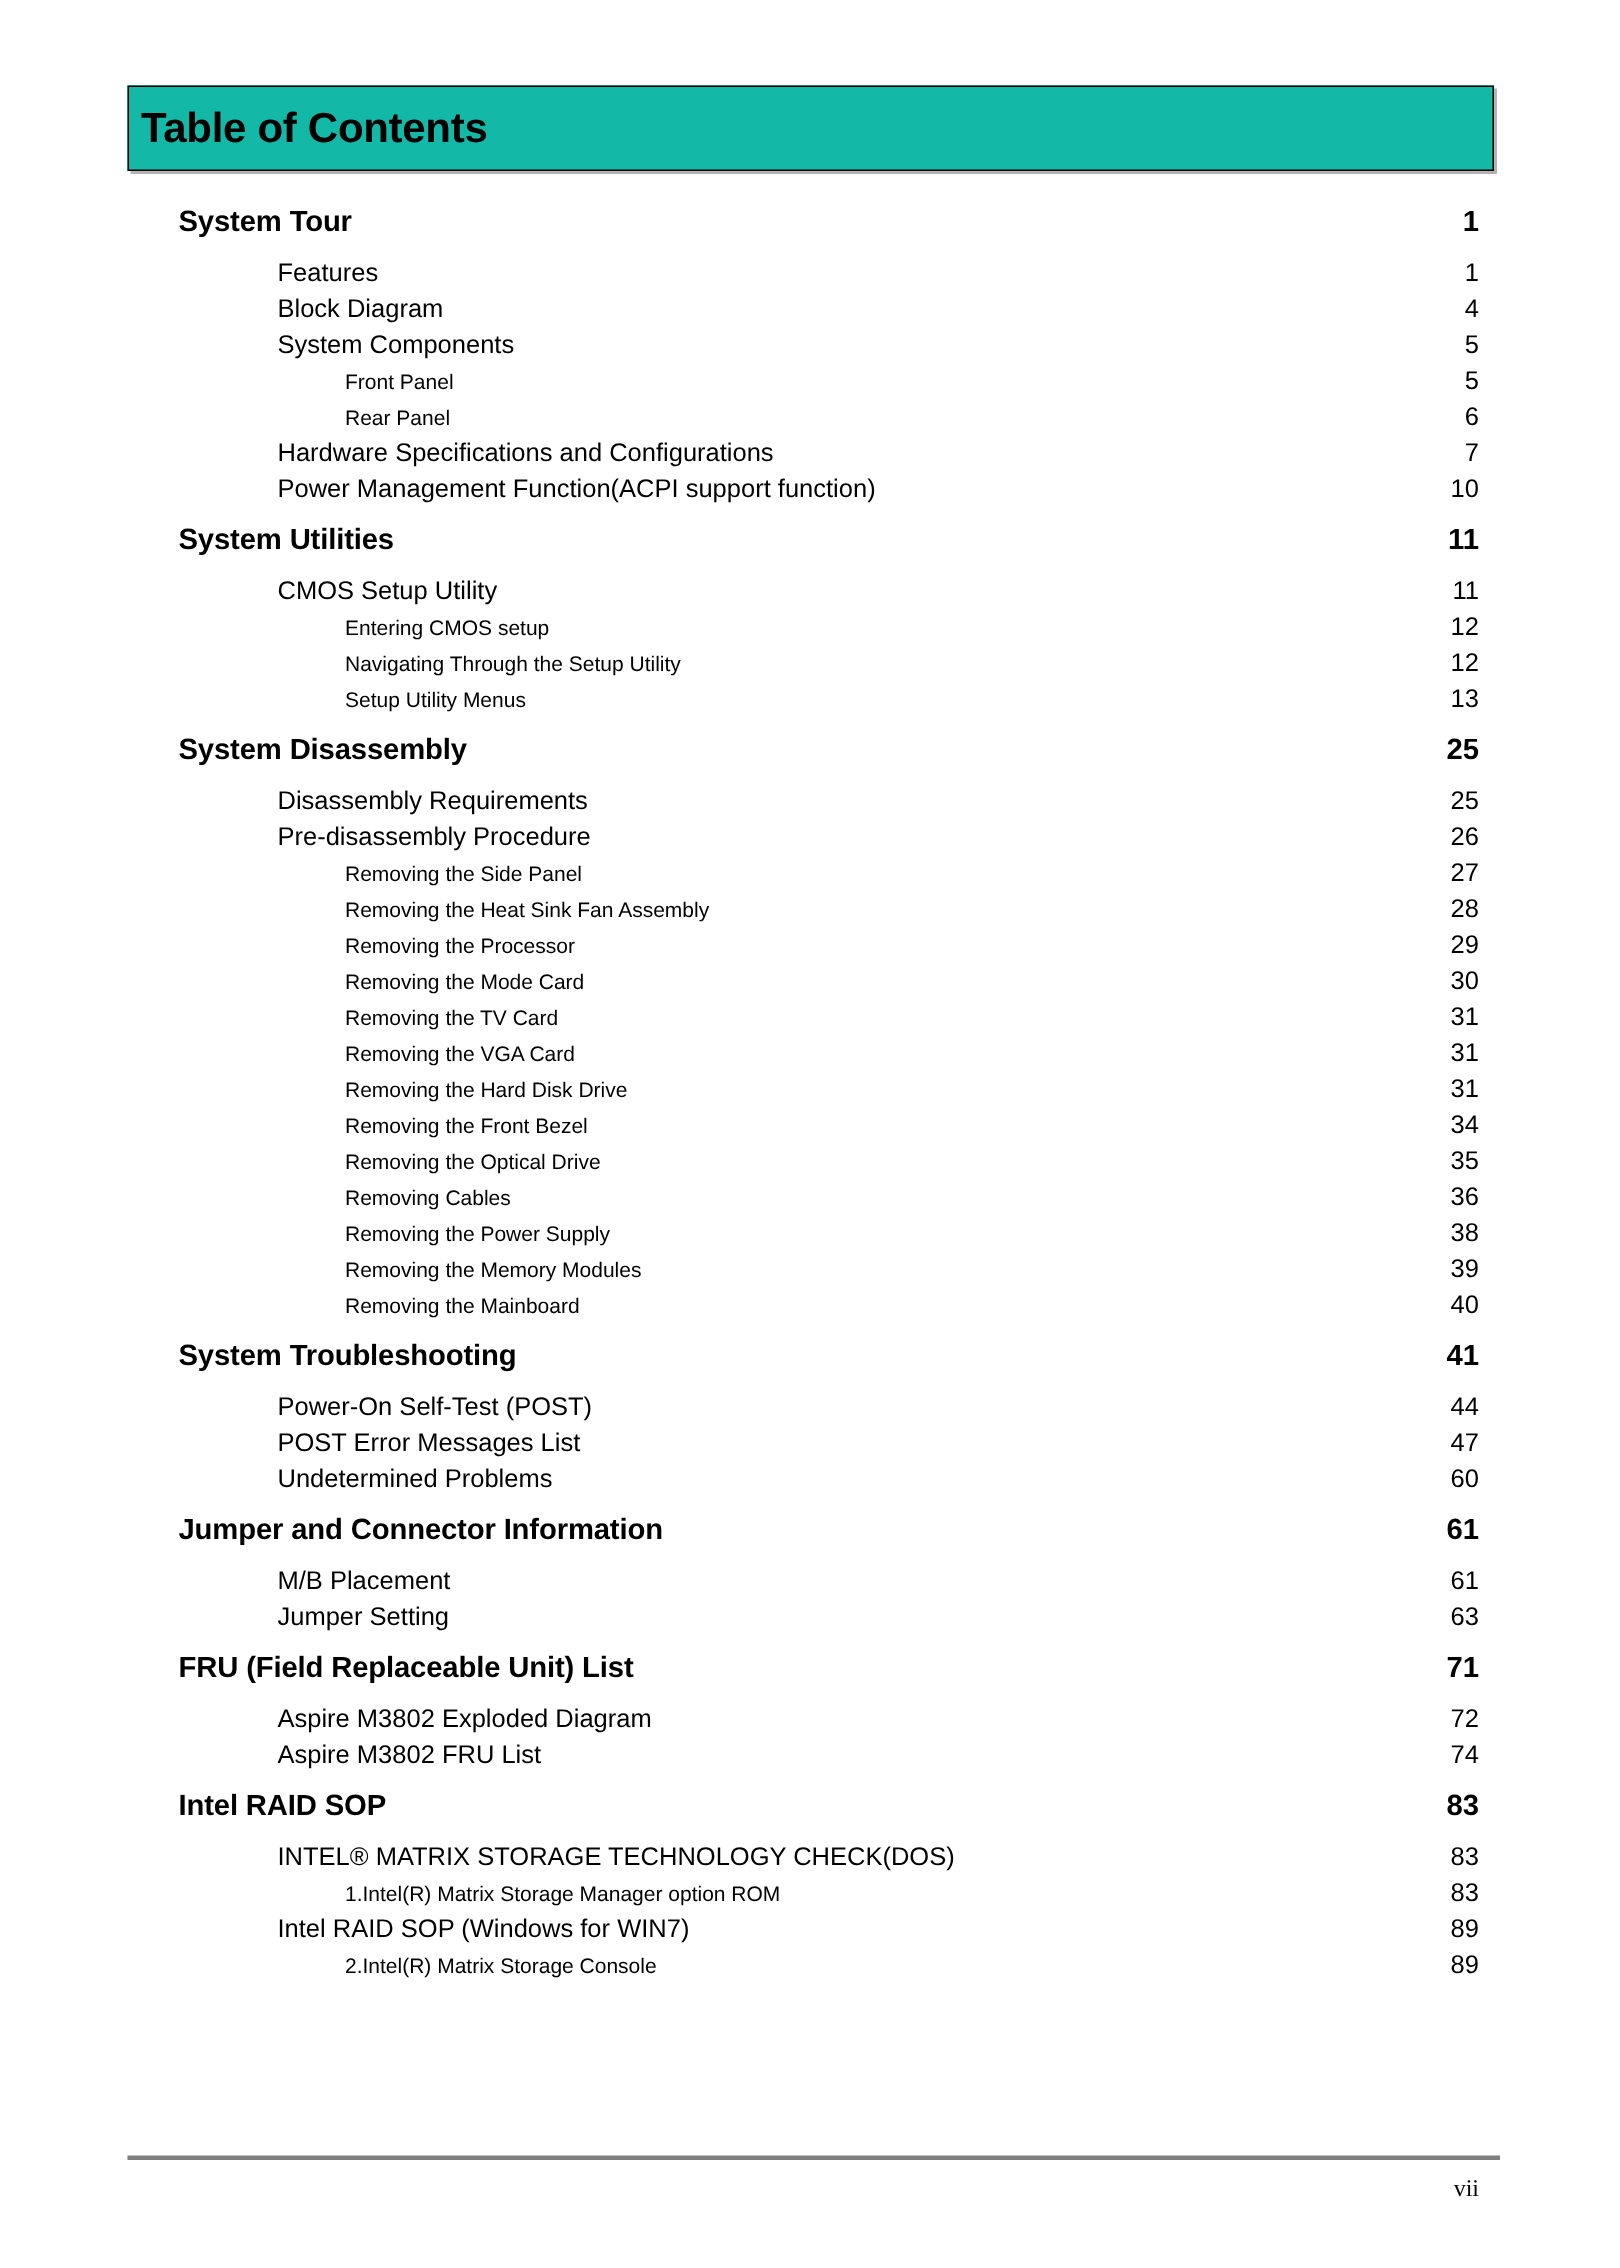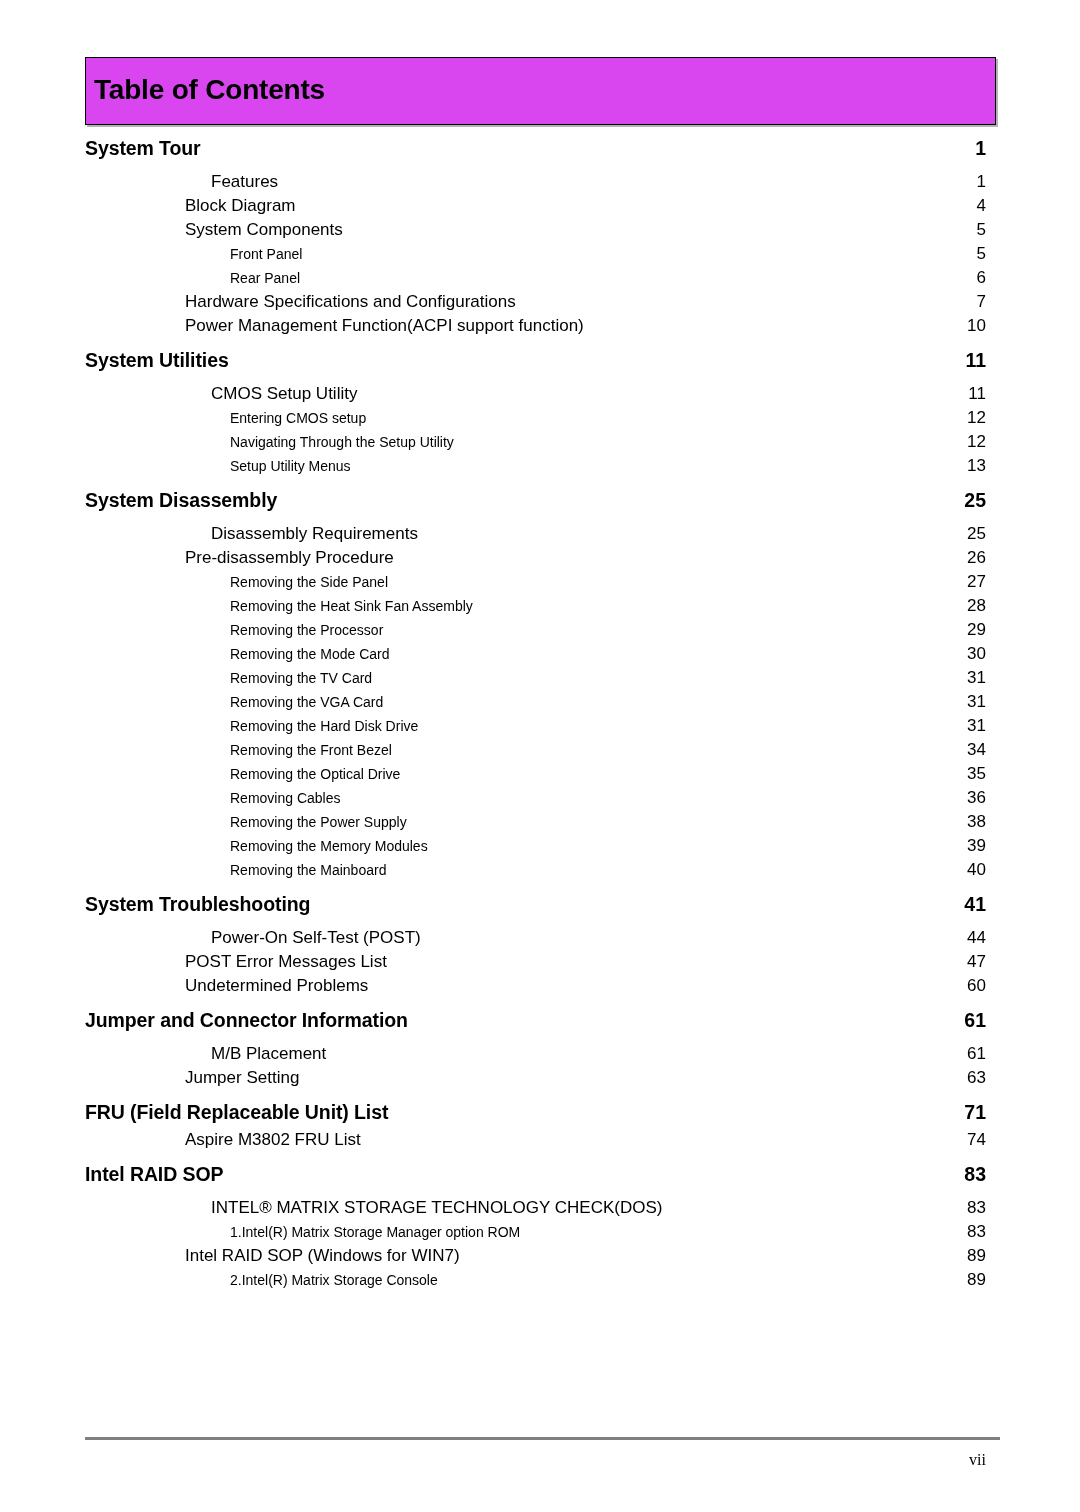--- a/index.html
+++ b/index.html
@@ -23,25 +23,25 @@
     height: 1512px;
     overflow: hidden;
   }
 
   
   .title-box {
     position: absolute;
     left: 85px;
     top: 57px;
     width: 911px;
-    height: 68px;
+    height: 57px;
     border: 1px solid #000000;
     box-sizing: border-box;
     box-shadow: 2px 2px 0 0 #b3b3b3;
-    background: #d946ef;
+    background: #14b8a6;
   }
   .title-text {
     position: absolute;
     left: 8px;
     top: 50%;
     transform: translateY(-52%);
     font-size: 28px;
     font-weight: bold;
     letter-spacing: -0.2px;
     white-space: nowrap;
@@ -72,37 +72,37 @@
     top: 0;
     text-align: right;
     white-space: nowrap;
   }
 
   
   .row.lvl0 {
     height: 32px;
     line-height: 32px;
     margin-top: 6px;
+    margin-left: 34px;
   }
   .row.lvl0 .label {
     left: 85px;
     font-size: 19.5px;
     font-weight: bold;
     letter-spacing: -0.1px;
   }
   .row.lvl0 .page {
     font-size: 19.5px;
     font-weight: bold;
   }
 
   
   .row.lvl1.first-child-row,
   .row.lvl2.first-child-row {
     margin-top: 6px;
-    margin-left: 26px;
   }
 
   .row.lvl1 .label { left: 185px; font-size: 17px; }
   .row.lvl2 .label { left: 230px; font-size: 14px; }
   .row.lvl1 .page,
   .row.lvl2 .page { font-size: 17px; }
 
   
   .footer-rule {
     position: absolute;
@@ -273,20 +273,24 @@
         <span class="page">61</span>
       </div>
       <div class="row lvl1">
         <span class="label">Jumper Setting</span>
         <span class="page">63</span>
       </div>
       <div class="row lvl0">
         <span class="label">FRU (Field Replaceable Unit) List</span>
         <span class="page">71</span>
       </div>
+      <div class="row lvl1 first-child-row">
+        <span class="label">Aspire M3802 Exploded Diagram</span>
+        <span class="page">72</span>
+      </div>
       <div class="row lvl1">
         <span class="label">Aspire M3802 FRU List</span>
         <span class="page">74</span>
       </div>
       <div class="row lvl0">
         <span class="label">Intel RAID SOP</span>
         <span class="page">83</span>
       </div>
       <div class="row lvl1 first-child-row">
         <span class="label">INTEL® MATRIX STORAGE TECHNOLOGY CHECK(DOS)</span>

